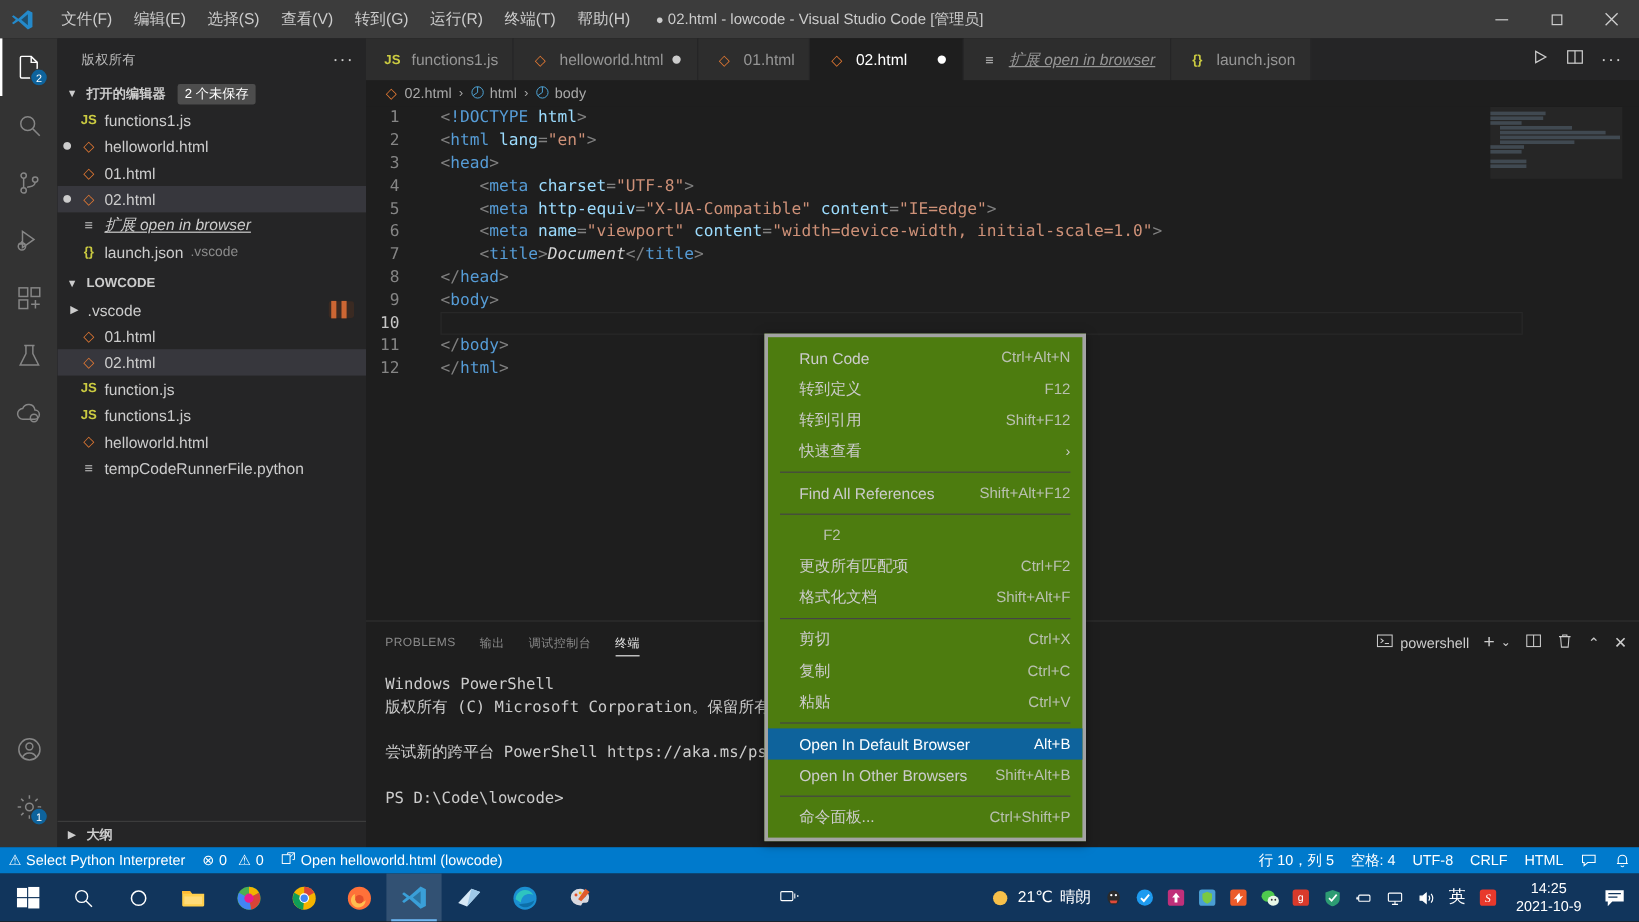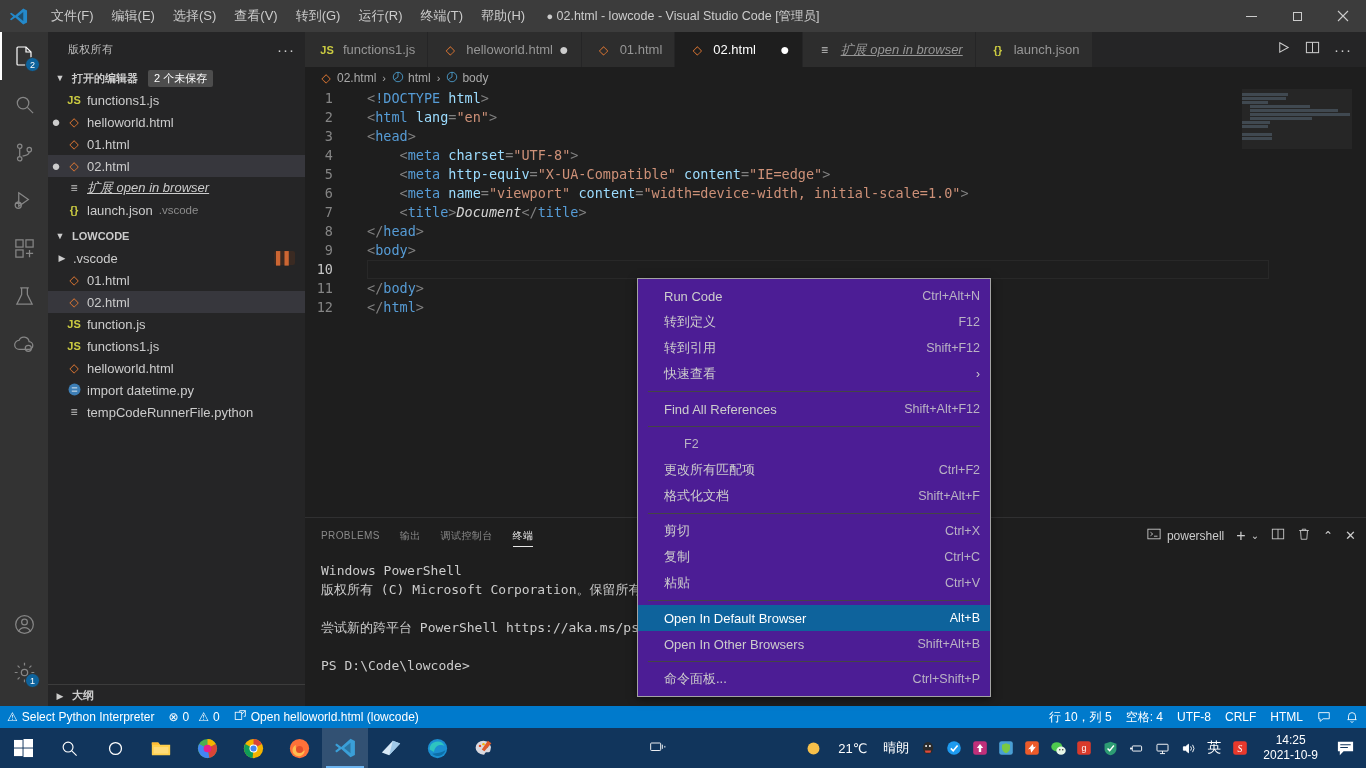--- a/index.html
+++ b/index.html
@@ -165,22 +165,22 @@
     align-items: center; gap: 12px; color: #cccccc; font-size: 12px;
   }
   .term-sel { display: flex; align-items: center; gap: 6px; font-size: 12px; color: #cccccc; }
   .term-body {
     padding: 8px 0 0 16px; font-family: "DejaVu Sans Mono", "Liberation Mono", monospace;
     font-size: 13px; line-height: 19px; color: #cccccc; white-space: pre;
   }
 
   
   .ctxmenu {
-    position: absolute; left: 637px; top: 278px; width: 354px;
-    background: #4c1d95; border: 1px solid #a3a3a3;
+    position: absolute; left: 637px; top: 278px; width: 268px;
+    background: #4d7c0f; border: 3px solid #a3a3a3;
     box-shadow: 0 2px 8px rgba(0,0,0,.5); padding: 4px 0; z-index: 50;
     font-size: 13px; color: #cccccc;
   }
   .ctxitem {
     height: 26px; display: flex; align-items: center;
     padding: 0 10px 0 26px; white-space: nowrap;
   }
   .ctxitem.hl { background: #0e639c; color: #ffffff; }
   .ctxlabel { flex: 1; }
   .ctxkey { color: #cccccc; opacity: .85; font-size: 12.5px; margin-left: 20px; }
@@ -207,21 +207,21 @@
     width: 46px; height: 40px; display: flex; align-items: center; justify-content: center;
     position: relative;
   }
   .tb-icon.active { background: rgba(255,255,255,.14); }
   .tb-icon.active::after {
     content:""; position:absolute; bottom:0; left:4px; right:4px; height:2px; background:#6cb4f0;
   }
   .tray { margin-left: auto; display: flex; align-items: center; gap: 0; padding-right: 4px; }
   .tray-ico { width: 26px; height: 40px; display: flex; align-items: center; justify-content: center; color: #fff; font-size: 13px; }
   .clock { color: #fff; font-size: 12px; line-height: 15px; text-align: center; padding: 0 10px; }
-  .weather { display:flex; align-items:center; gap:16px; color:#fff; font-size:13px; padding: 0 6px;}
+  .weather { display:flex; align-items:center; gap:6px; color:#fff; font-size:13px; padding: 0 6px;}
   .notif { width: 34px; height: 40px; display:flex; align-items:center; justify-content:center; color:#fff; }
 </style>
 </head>
 <body>
 
 <div id="app">
 
   <div class="titlebar">
     <div class="vscode-logo">
       <svg width="19" height="19" viewBox="0 0 100 100">
@@ -400,30 +400,20 @@
     </div>
     <div class="row">
       <span class="spacer16"></span>
       <span class="ficon i-js">JS</span>
       <span class="fname">functions1.js</span>
     </div>
     <div class="row">
       <span class="spacer16"></span>
       <span class="ficon i-html">◇</span>
       <span class="fname">helloworld.html</span>
-    </div>
-    <div class="row">
-      <span class="spacer16"></span>
-      <span class="ficon i-py">
-        <svg width="13" height="13" viewBox="0 0 24 24">
-            <circle cx="12" cy="12" r="11" fill="#3d7eb5"></circle>
-            <path d="M7 9 h10 M7 15 h10" stroke="#fff" stroke-width="1.5"></path>
-          </svg>
-      </span>
-      <span class="fname">import datetime.py</span>
     </div>
     <div class="row">
       <span class="spacer16"></span>
       <span class="ficon i-list">≡</span>
       <span class="fname">tempCodeRunnerFile.python</span>
     </div>
 
     <div class="outline-bar">
       <span class="chev">▶</span>
       <span>大纲</span>

